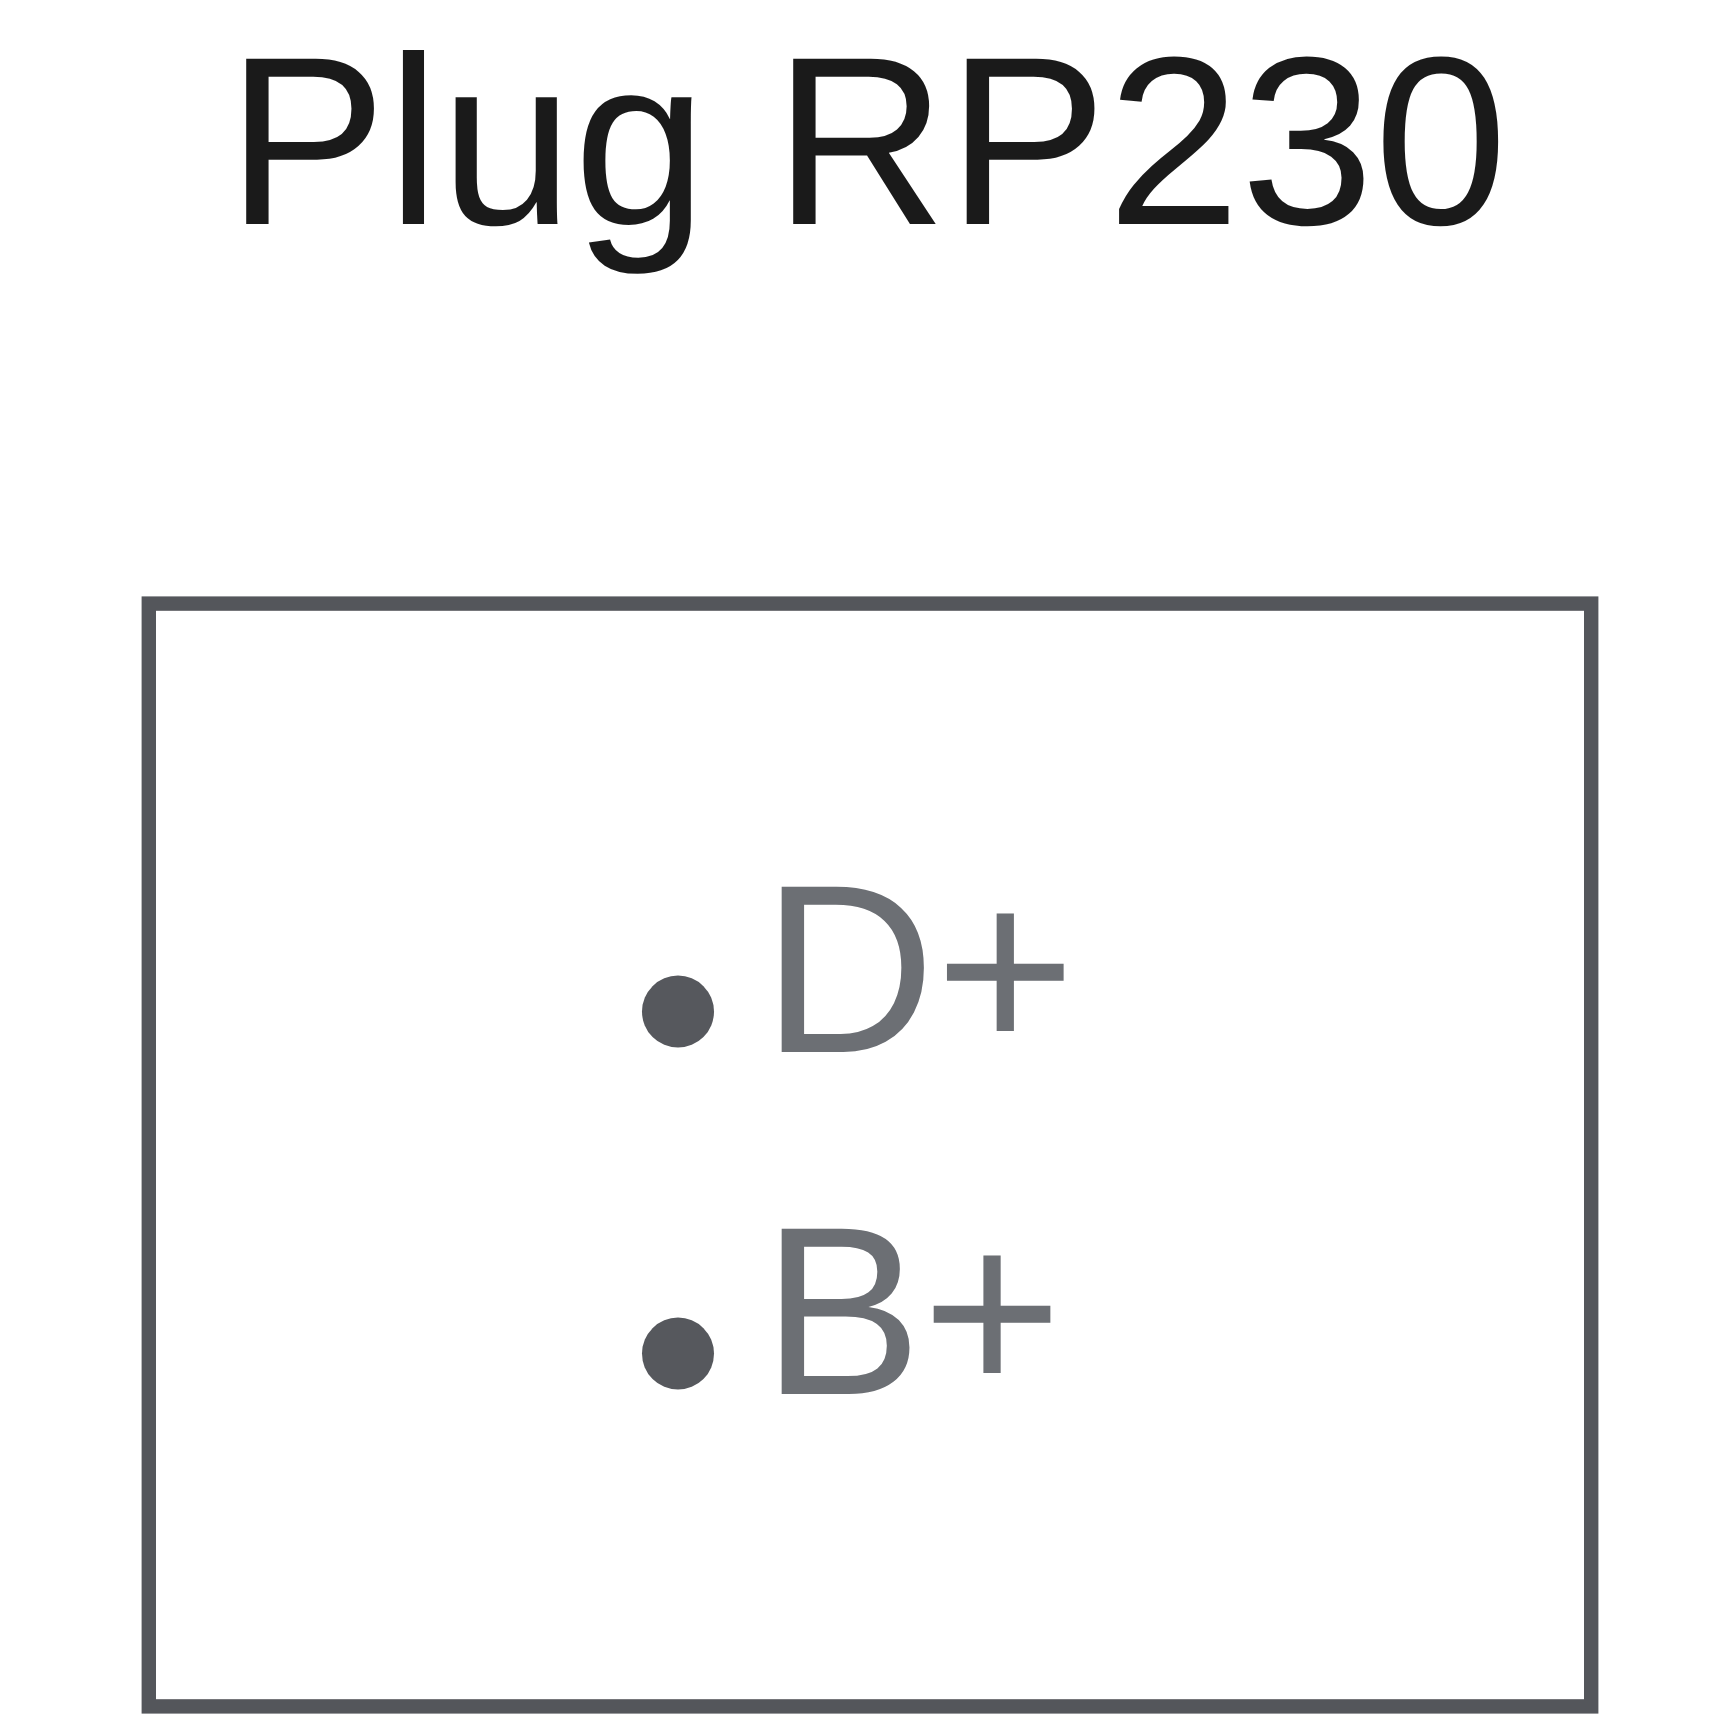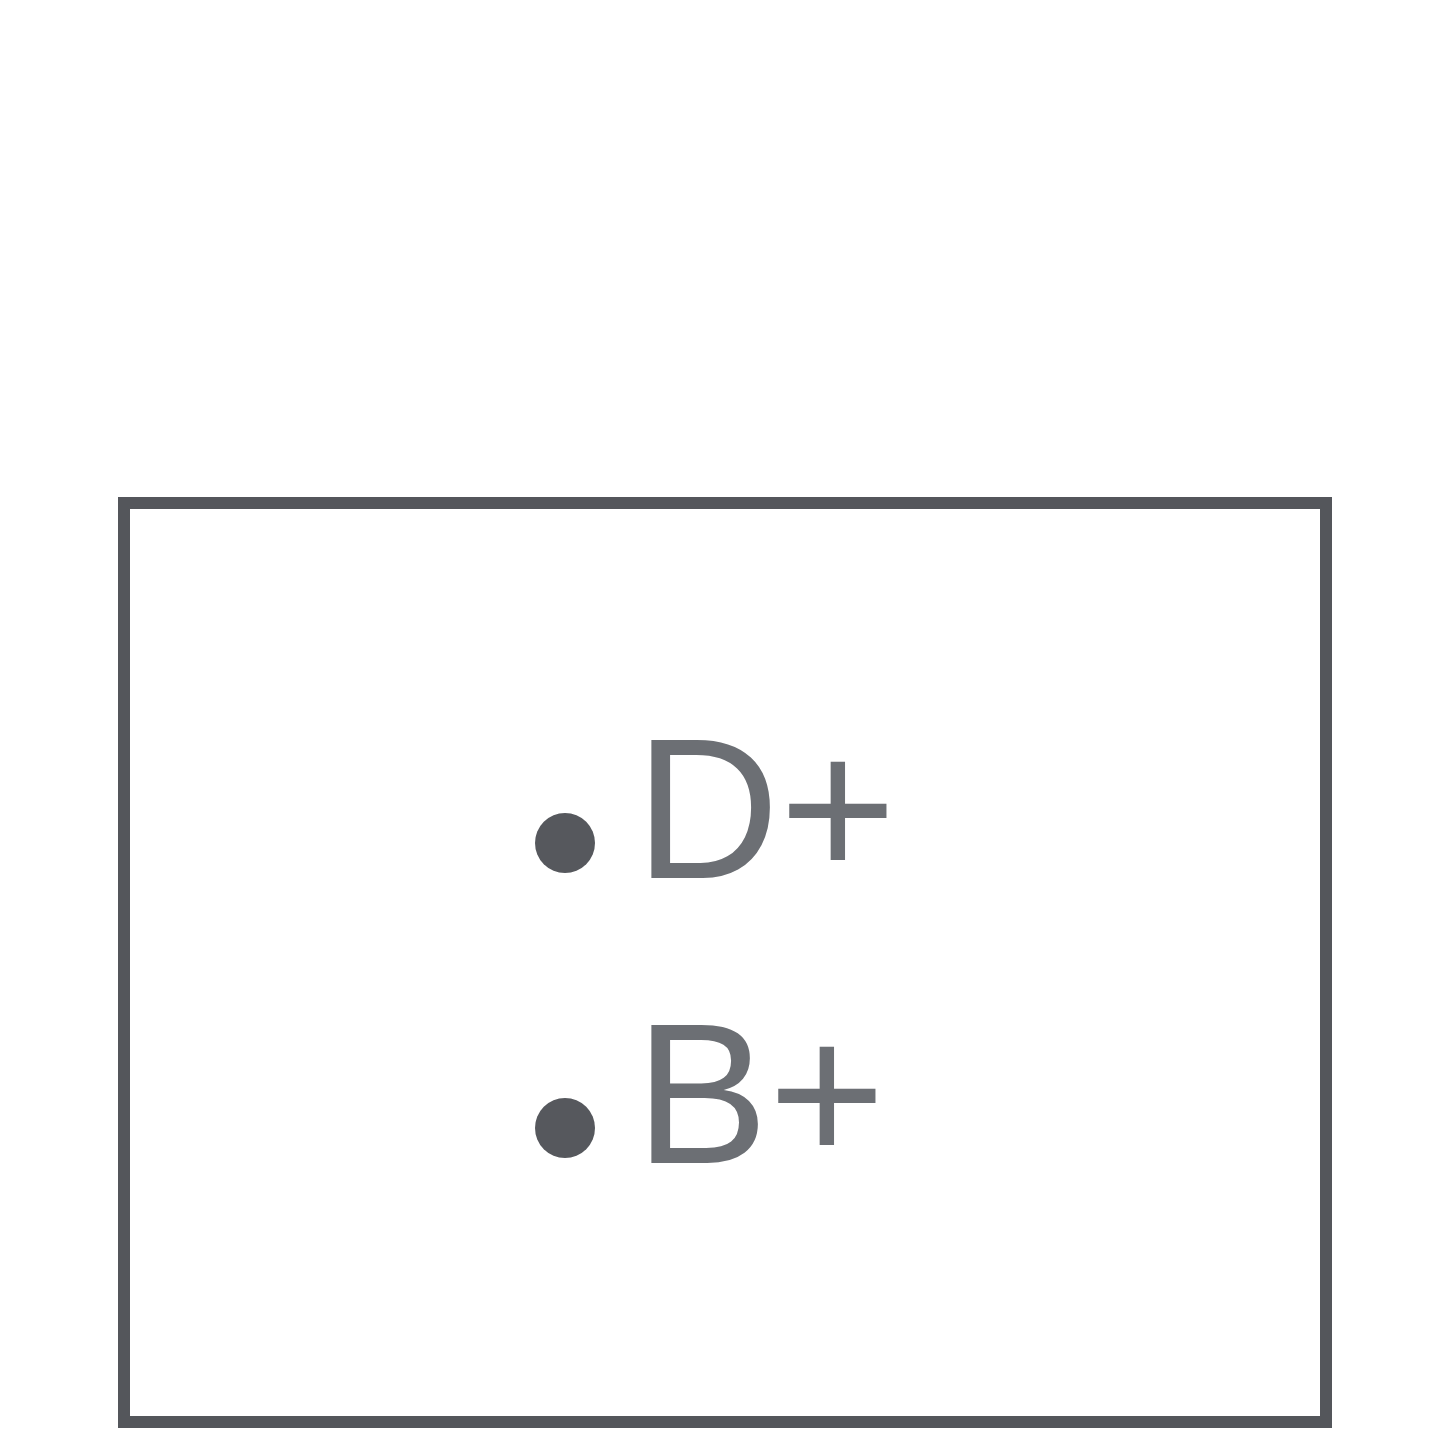--- a/index.html
+++ b/index.html
@@ -67,20 +67,21 @@
     font-weight: 400;
     color: var(--pin_label, #6c6f74);
     white-space: nowrap;
   }
 </style>
 </head>
 <body>
 
 <div class="page">
 
+  <div class="diagram-title">Plug RP230</div>
 
   <div class="plug-box">
   </div>
 
   <div class="pin pin-dplus">
     <span class="pin-dot"></span>
     <span class="pin-label">D+</span>
   </div>
 
   <div class="pin pin-bplus">

